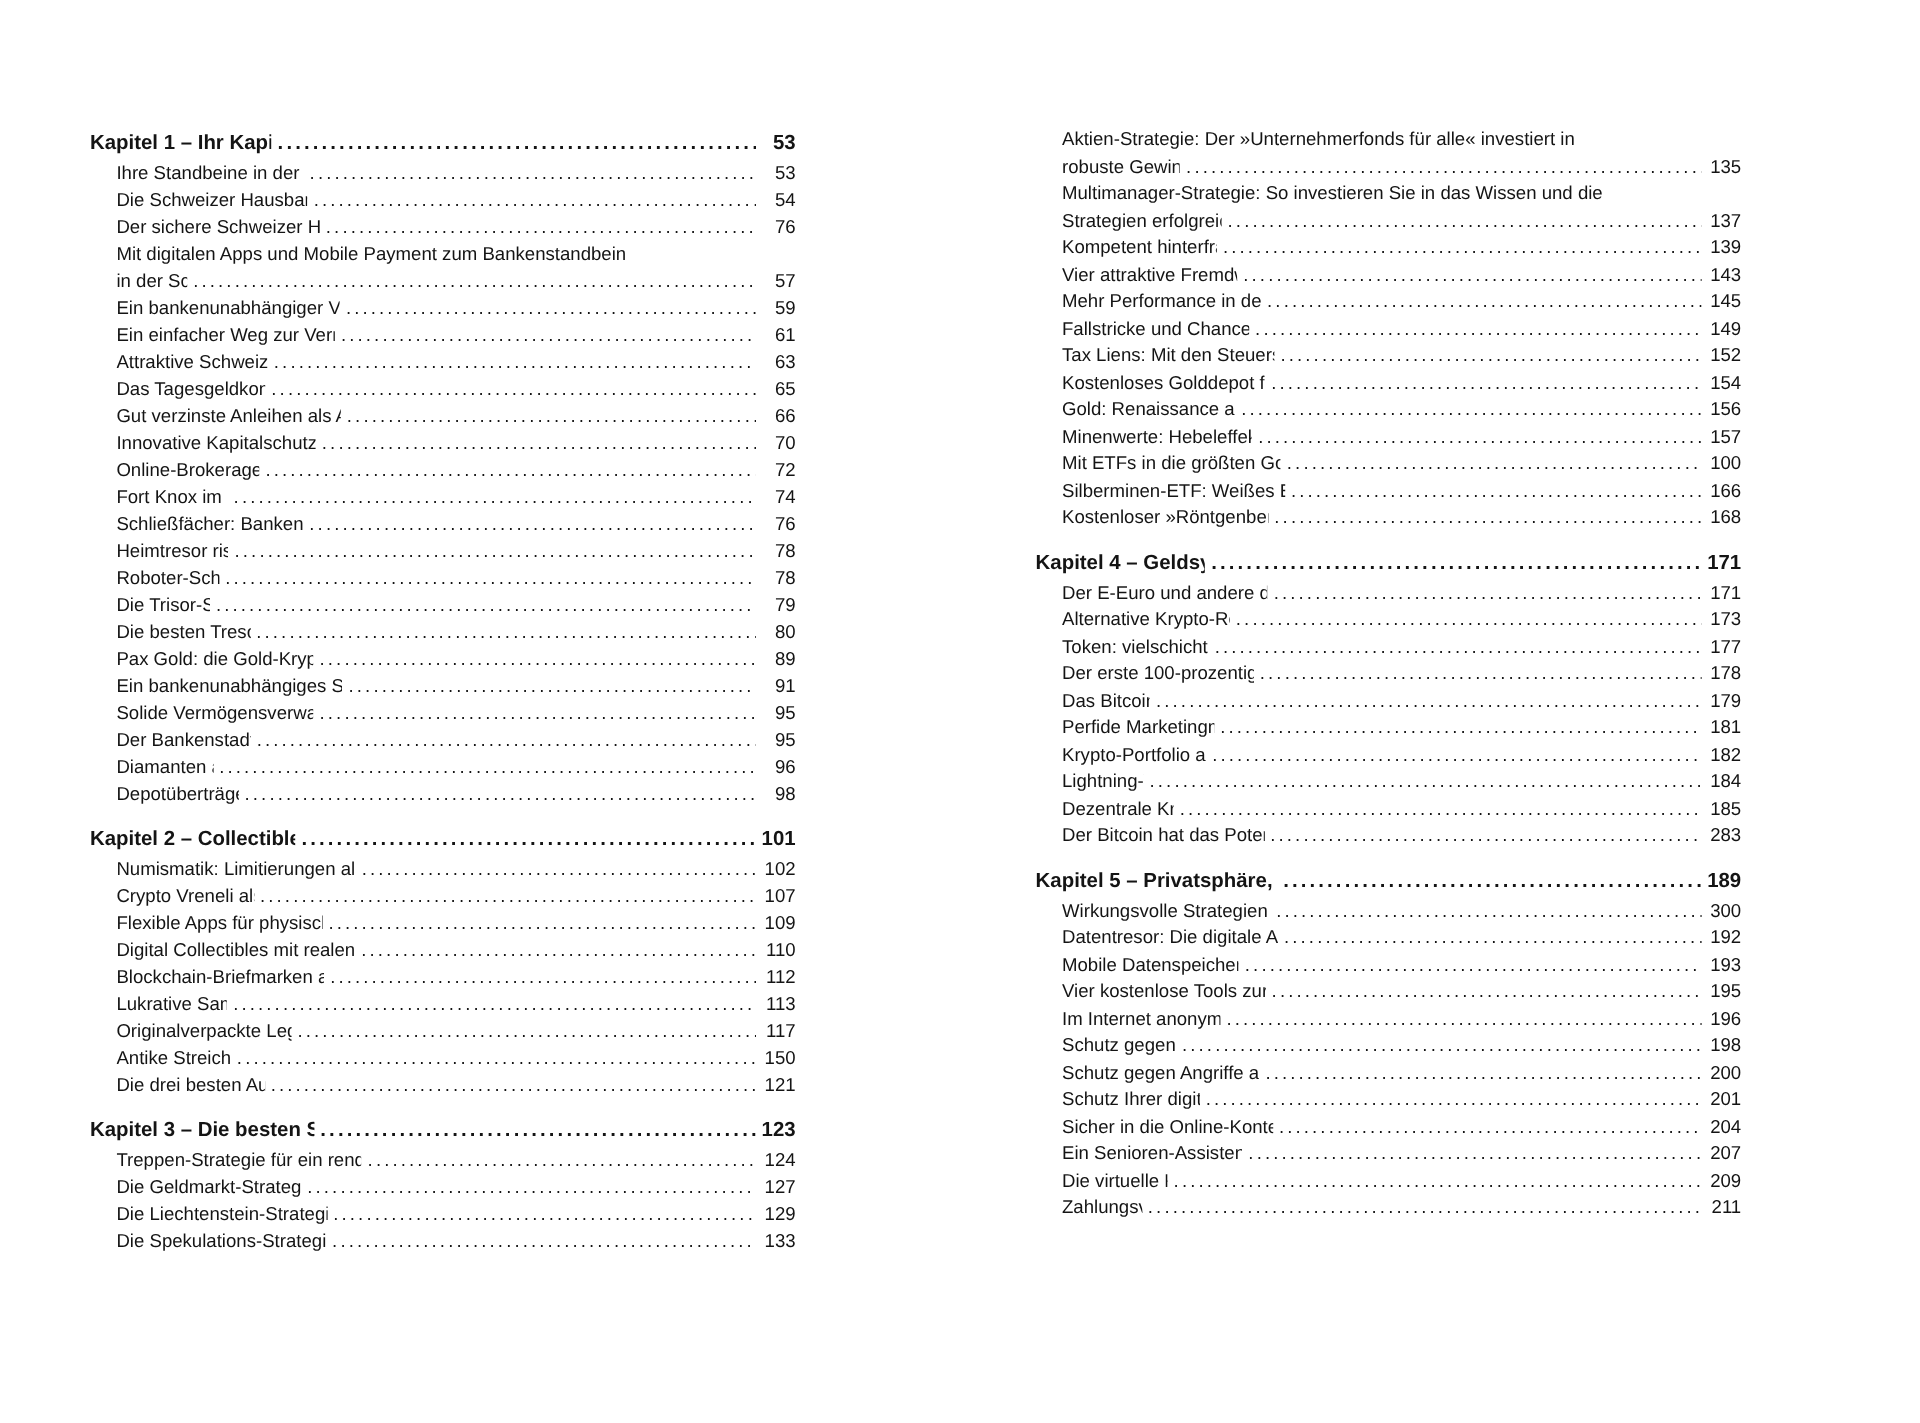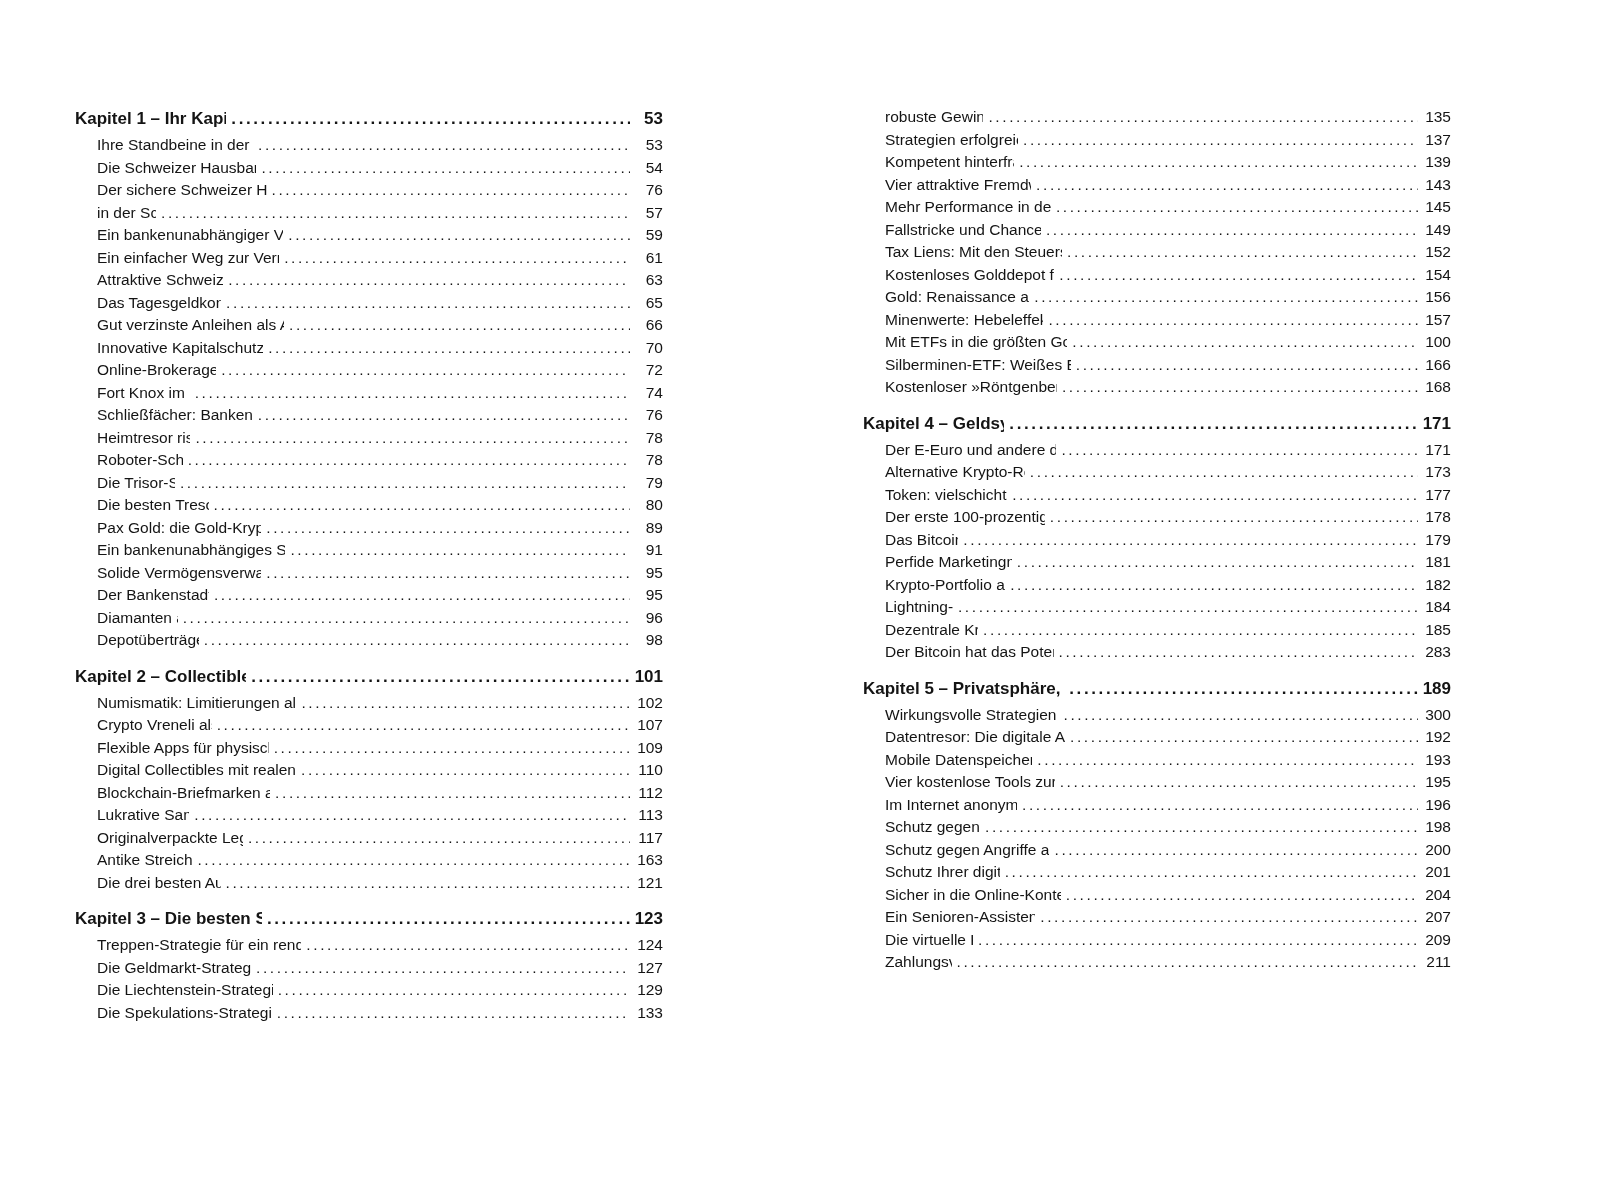--- a/index.html
+++ b/index.html
@@ -91,20 +91,21 @@
           </div>
         </div>
         <div class="block entry">
           <div class="line row">
             <span class="label">Der sichere Schweizer Hafen für Geld und Wertpapiere</span>
             <span class="dots"></span>
             <span class="page-num">76</span>
           </div>
         </div>
         <div class="block entry">
+          <div class="line wrap">Mit digitalen Apps und Mobile Payment zum Bankenstandbein</div>
           <div class="line row">
             <span class="label">in der Schweiz</span>
             <span class="dots"></span>
             <span class="page-num">57</span>
           </div>
         </div>
         <div class="block entry">
           <div class="line row">
             <span class="label">Ein bankenunabhängiger Vermögensverwalter mit Sitz in Vaduz</span>
             <span class="dots"></span>
@@ -290,21 +291,21 @@
           <div class="line row">
             <span class="label">Originalverpackte Lego-Sets und Minifiguren</span>
             <span class="dots"></span>
             <span class="page-num">117</span>
           </div>
         </div>
         <div class="block entry">
           <div class="line row">
             <span class="label">Antike Streichinstrumente</span>
             <span class="dots"></span>
-            <span class="page-num">163</span>
+            <span class="page-num">150</span>
           </div>
         </div>
         <div class="block entry">
           <div class="line row">
             <span class="label">Die drei besten Auktionsplattformen</span>
             <span class="dots"></span>
             <span class="page-num">121</span>
           </div>
         </div>
         <div class="block chapter">
@@ -338,27 +339,29 @@
         <div class="block entry">
           <div class="line row">
             <span class="label">Die Spekulations-Strategie: Kurshebel bei Zinssenkungen</span>
             <span class="dots"></span>
             <span class="page-num">133</span>
           </div>
         </div>
       </div>
     <div class="column">
         <div class="block entry">
+          <div class="line wrap">Aktien-Strategie: Der »Unternehmerfonds für alle« investiert in</div>
           <div class="line row">
             <span class="label">robuste Gewinnmaschinen</span>
             <span class="dots"></span>
             <span class="page-num">135</span>
           </div>
         </div>
         <div class="block entry">
+          <div class="line wrap">Multimanager-Strategie: So investieren Sie in das Wissen und die</div>
           <div class="line row">
             <span class="label">Strategien erfolgreicher Fondsmanager</span>
             <span class="dots"></span>
             <span class="page-num">137</span>
           </div>
         </div>
         <div class="block entry">
           <div class="line row">
             <span class="label">Kompetent hinterfragte Nachhaltigkeit</span>
             <span class="dots"></span>

